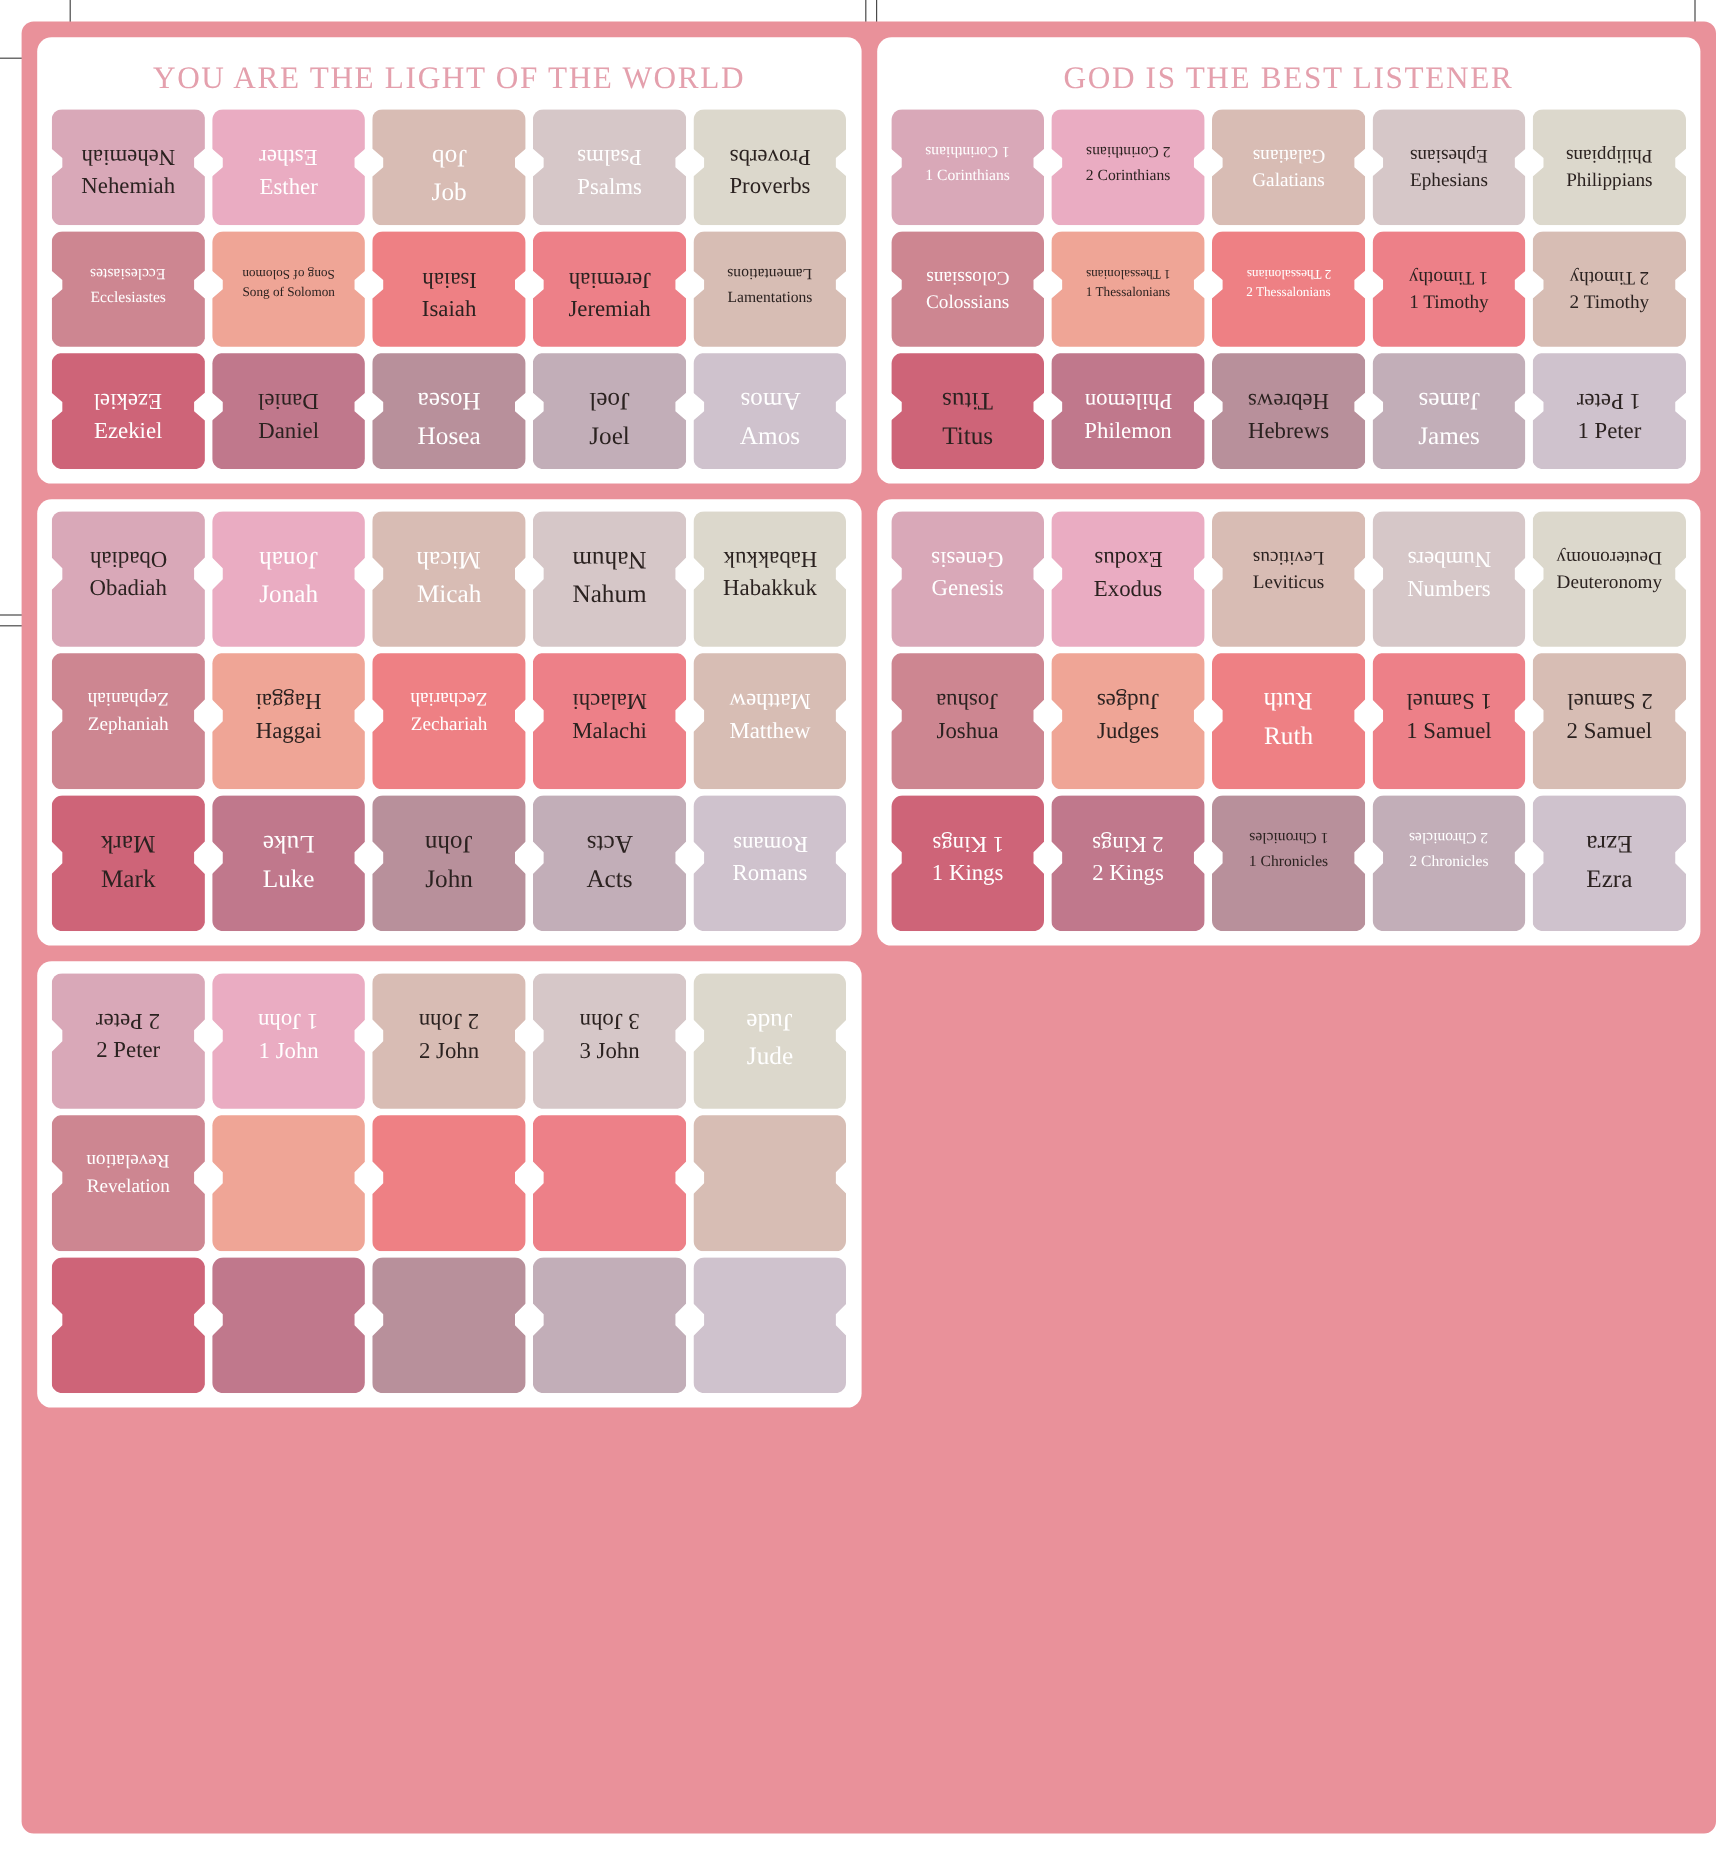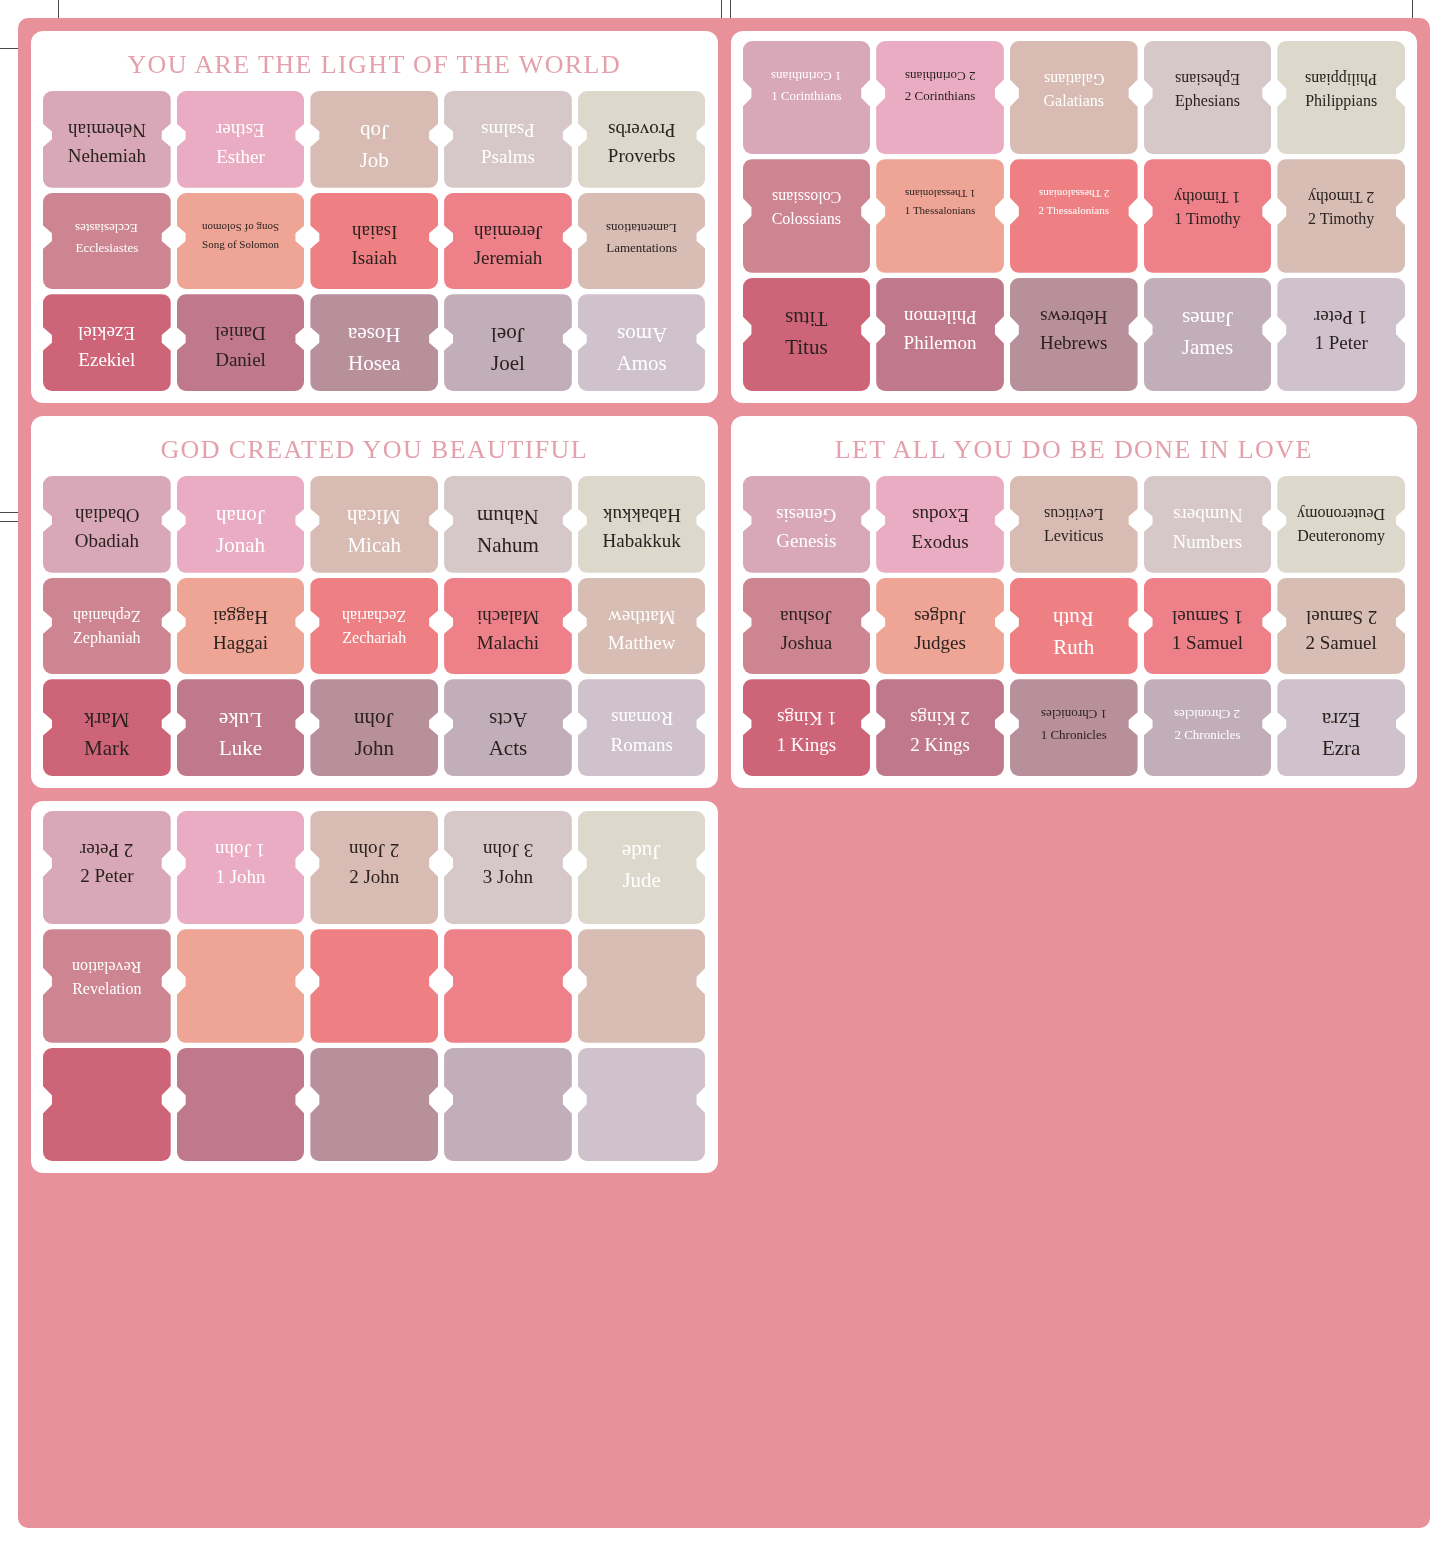--- a/index.html
+++ b/index.html
@@ -239,20 +239,21 @@
           </div>
           <div class="tab" style="background: rgb(207, 194, 205);">
             <div class="tab-label-wrap">
               <span class="tab-text flipped len-s" style="color: rgb(255, 255, 255);">Amos</span>
               <span class="tab-text len-s" style="color: rgb(255, 255, 255);">Amos</span>
             </div>
           </div>
         </div>
       </div>
       <div class="panel">
+        <div class="panel-title">GOD IS THE BEST LISTENER</div>
         <div class="tab-grid">
           <div class="tab" style="background: rgb(217, 168, 184);">
             <div class="tab-label-wrap">
               <span class="tab-text flipped len-xl" style="color: rgb(255, 255, 255);">1 Corinthians</span>
               <span class="tab-text len-xl" style="color: rgb(255, 255, 255);">1 Corinthians</span>
             </div>
           </div>
           <div class="tab" style="background: rgb(234, 172, 194);">
             <div class="tab-label-wrap">
               <span class="tab-text flipped len-xl" style="color: rgb(43, 34, 32);">2 Corinthians</span>
@@ -328,218 +329,216 @@
           <div class="tab" style="background: rgb(194, 174, 184);">
             <div class="tab-label-wrap">
               <span class="tab-text flipped len-s" style="color: rgb(255, 255, 255);">James</span>
               <span class="tab-text len-s" style="color: rgb(255, 255, 255);">James</span>
             </div>
           </div>
           <div class="tab" style="background: rgb(207, 194, 205);">
             <div class="tab-label-wrap">
               <span class="tab-text flipped len-m" style="color: rgb(43, 34, 32);">1 Peter</span>
               <span class="tab-text len-m" style="color: rgb(43, 34, 32);">1 Peter</span>
-            </div>
-          </div>
-        </div>
-      </div>
-      <div class="panel">
-        <div class="panel-title">GOD CREATED YOU BEAUTIFUL</div>
-        <div class="tab-grid">
-          <div class="tab" style="background: rgb(217, 168, 184);">
-            <div class="tab-label-wrap">
-              <span class="tab-text flipped len-m" style="color: rgb(43, 34, 32);">Obadiah</span>
-              <span class="tab-text len-m" style="color: rgb(43, 34, 32);">Obadiah</span>
-            </div>
-          </div>
-          <div class="tab" style="background: rgb(234, 172, 194);">
-            <div class="tab-label-wrap">
-              <span class="tab-text flipped len-s" style="color: rgb(255, 255, 255);">Jonah</span>
-              <span class="tab-text len-s" style="color: rgb(255, 255, 255);">Jonah</span>
-            </div>
-          </div>
-          <div class="tab" style="background: rgb(216, 188, 180);">
-            <div class="tab-label-wrap">
-              <span class="tab-text flipped len-s" style="color: rgb(255, 255, 255);">Micah</span>
-              <span class="tab-text len-s" style="color: rgb(255, 255, 255);">Micah</span>
-            </div>
-          </div>
-          <div class="tab" style="background: rgb(214, 199, 200);">
-            <div class="tab-label-wrap">
-              <span class="tab-text flipped len-s" style="color: rgb(43, 34, 32);">Nahum</span>
-              <span class="tab-text len-s" style="color: rgb(43, 34, 32);">Nahum</span>
-            </div>
-          </div>
-          <div class="tab" style="background: rgb(220, 216, 204);">
-            <div class="tab-label-wrap">
-              <span class="tab-text flipped len-m" style="color: rgb(43, 34, 32);">Habakkuk</span>
-              <span class="tab-text len-m" style="color: rgb(43, 34, 32);">Habakkuk</span>
-            </div>
-          </div>
-          <div class="tab" style="background: rgb(205, 134, 145);">
-            <div class="tab-label-wrap">
-              <span class="tab-text flipped len-l" style="color: rgb(255, 255, 255);">Zephaniah</span>
-              <span class="tab-text len-l" style="color: rgb(255, 255, 255);">Zephaniah</span>
-            </div>
-          </div>
-          <div class="tab" style="background: rgb(239, 165, 150);">
-            <div class="tab-label-wrap">
-              <span class="tab-text flipped len-m" style="color: rgb(43, 34, 32);">Haggai</span>
-              <span class="tab-text len-m" style="color: rgb(43, 34, 32);">Haggai</span>
-            </div>
-          </div>
-          <div class="tab" style="background: rgb(238, 128, 132);">
-            <div class="tab-label-wrap">
-              <span class="tab-text flipped len-l" style="color: rgb(255, 255, 255);">Zechariah</span>
-              <span class="tab-text len-l" style="color: rgb(255, 255, 255);">Zechariah</span>
-            </div>
-          </div>
-          <div class="tab" style="background: rgb(237, 128, 136);">
-            <div class="tab-label-wrap">
-              <span class="tab-text flipped len-m" style="color: rgb(43, 34, 32);">Malachi</span>
-              <span class="tab-text len-m" style="color: rgb(43, 34, 32);">Malachi</span>
-            </div>
-          </div>
-          <div class="tab" style="background: rgb(215, 189, 180);">
-            <div class="tab-label-wrap">
-              <span class="tab-text flipped len-m" style="color: rgb(255, 255, 255);">Matthew</span>
-              <span class="tab-text len-m" style="color: rgb(255, 255, 255);">Matthew</span>
-            </div>
-          </div>
-          <div class="tab" style="background: rgb(206, 100, 120);">
-            <div class="tab-label-wrap">
-              <span class="tab-text flipped len-s" style="color: rgb(43, 34, 32);">Mark</span>
-              <span class="tab-text len-s" style="color: rgb(43, 34, 32);">Mark</span>
-            </div>
-          </div>
-          <div class="tab" style="background: rgb(192, 120, 140);">
-            <div class="tab-label-wrap">
-              <span class="tab-text flipped len-s" style="color: rgb(255, 255, 255);">Luke</span>
-              <span class="tab-text len-s" style="color: rgb(255, 255, 255);">Luke</span>
-            </div>
-          </div>
-          <div class="tab" style="background: rgb(184, 144, 155);">
-            <div class="tab-label-wrap">
-              <span class="tab-text flipped len-s" style="color: rgb(43, 34, 32);">John</span>
-              <span class="tab-text len-s" style="color: rgb(43, 34, 32);">John</span>
-            </div>
-          </div>
-          <div class="tab" style="background: rgb(194, 174, 184);">
-            <div class="tab-label-wrap">
-              <span class="tab-text flipped len-s" style="color: rgb(43, 34, 32);">Acts</span>
-              <span class="tab-text len-s" style="color: rgb(43, 34, 32);">Acts</span>
-            </div>
-          </div>
-          <div class="tab" style="background: rgb(207, 194, 205);">
-            <div class="tab-label-wrap">
-              <span class="tab-text flipped len-m" style="color: rgb(255, 255, 255);">Romans</span>
-              <span class="tab-text len-m" style="color: rgb(255, 255, 255);">Romans</span>
-            </div>
-          </div>
-        </div>
-      </div>
-      <div class="panel">
-        <div class="panel-title">LET ALL YOU DO BE DONE IN LOVE</div>
-        <div class="tab-grid">
-          <div class="tab" style="background: rgb(217, 168, 184);">
-            <div class="tab-label-wrap">
-              <span class="tab-text flipped len-m" style="color: rgb(255, 255, 255);">Genesis</span>
-              <span class="tab-text len-m" style="color: rgb(255, 255, 255);">Genesis</span>
-            </div>
-          </div>
-          <div class="tab" style="background: rgb(234, 172, 194);">
-            <div class="tab-label-wrap">
-              <span class="tab-text flipped len-m" style="color: rgb(43, 34, 32);">Exodus</span>
-              <span class="tab-text len-m" style="color: rgb(43, 34, 32);">Exodus</span>
-            </div>
-          </div>
-          <div class="tab" style="background: rgb(216, 188, 180);">
-            <div class="tab-label-wrap">
-              <span class="tab-text flipped len-l" style="color: rgb(43, 34, 32);">Leviticus</span>
-              <span class="tab-text len-l" style="color: rgb(43, 34, 32);">Leviticus</span>
-            </div>
-          </div>
-          <div class="tab" style="background: rgb(214, 199, 200);">
-            <div class="tab-label-wrap">
-              <span class="tab-text flipped len-m" style="color: rgb(255, 255, 255);">Numbers</span>
-              <span class="tab-text len-m" style="color: rgb(255, 255, 255);">Numbers</span>
-            </div>
-          </div>
-          <div class="tab" style="background: rgb(220, 216, 204);">
-            <div class="tab-label-wrap">
-              <span class="tab-text flipped len-l" style="color: rgb(43, 34, 32);">Deuteronomy</span>
-              <span class="tab-text len-l" style="color: rgb(43, 34, 32);">Deuteronomy</span>
-            </div>
-          </div>
-          <div class="tab" style="background: rgb(205, 134, 145);">
-            <div class="tab-label-wrap">
-              <span class="tab-text flipped len-m" style="color: rgb(43, 34, 32);">Joshua</span>
-              <span class="tab-text len-m" style="color: rgb(43, 34, 32);">Joshua</span>
-            </div>
-          </div>
-          <div class="tab" style="background: rgb(239, 165, 150);">
-            <div class="tab-label-wrap">
-              <span class="tab-text flipped len-m" style="color: rgb(43, 34, 32);">Judges</span>
-              <span class="tab-text len-m" style="color: rgb(43, 34, 32);">Judges</span>
-            </div>
-          </div>
-          <div class="tab" style="background: rgb(238, 128, 132);">
-            <div class="tab-label-wrap">
-              <span class="tab-text flipped len-s" style="color: rgb(255, 255, 255);">Ruth</span>
-              <span class="tab-text len-s" style="color: rgb(255, 255, 255);">Ruth</span>
-            </div>
-          </div>
-          <div class="tab" style="background: rgb(237, 128, 136);">
-            <div class="tab-label-wrap">
-              <span class="tab-text flipped len-m" style="color: rgb(43, 34, 32);">1 Samuel</span>
-              <span class="tab-text len-m" style="color: rgb(43, 34, 32);">1 Samuel</span>
-            </div>
-          </div>
-          <div class="tab" style="background: rgb(215, 189, 180);">
-            <div class="tab-label-wrap">
-              <span class="tab-text flipped len-m" style="color: rgb(43, 34, 32);">2 Samuel</span>
-              <span class="tab-text len-m" style="color: rgb(43, 34, 32);">2 Samuel</span>
-            </div>
-          </div>
-          <div class="tab" style="background: rgb(206, 100, 120);">
-            <div class="tab-label-wrap">
-              <span class="tab-text flipped len-m" style="color: rgb(255, 255, 255);">1 Kings</span>
-              <span class="tab-text len-m" style="color: rgb(255, 255, 255);">1 Kings</span>
-            </div>
-          </div>
-          <div class="tab" style="background: rgb(192, 120, 140);">
-            <div class="tab-label-wrap">
-              <span class="tab-text flipped len-m" style="color: rgb(255, 255, 255);">2 Kings</span>
-              <span class="tab-text len-m" style="color: rgb(255, 255, 255);">2 Kings</span>
-            </div>
-          </div>
-          <div class="tab" style="background: rgb(184, 144, 155);">
-            <div class="tab-label-wrap">
-              <span class="tab-text flipped len-xl" style="color: rgb(43, 34, 32);">1 Chronicles</span>
-              <span class="tab-text len-xl" style="color: rgb(43, 34, 32);">1 Chronicles</span>
-            </div>
-          </div>
-          <div class="tab" style="background: rgb(194, 174, 184);">
-            <div class="tab-label-wrap">
-              <span class="tab-text flipped len-xl" style="color: rgb(255, 255, 255);">2 Chronicles</span>
-              <span class="tab-text len-xl" style="color: rgb(255, 255, 255);">2 Chronicles</span>
-            </div>
-          </div>
-          <div class="tab" style="background: rgb(207, 194, 205);">
-            <div class="tab-label-wrap">
-              <span class="tab-text flipped len-s" style="color: rgb(43, 34, 32);">Ezra</span>
-              <span class="tab-text len-s" style="color: rgb(43, 34, 32);">Ezra</span>
             </div>
           </div>
         </div>
       </div>
       <div class="panel">
         <div class="tab-grid">
           <div class="tab" style="background: rgb(217, 168, 184);">
             <div class="tab-label-wrap">
+              <span class="tab-text flipped len-m" style="color: rgb(43, 34, 32);">Obadiah</span>
+              <span class="tab-text len-m" style="color: rgb(43, 34, 32);">Obadiah</span>
+            </div>
+          </div>
+          <div class="tab" style="background: rgb(234, 172, 194);">
+            <div class="tab-label-wrap">
+              <span class="tab-text flipped len-s" style="color: rgb(255, 255, 255);">Jonah</span>
+              <span class="tab-text len-s" style="color: rgb(255, 255, 255);">Jonah</span>
+            </div>
+          </div>
+          <div class="tab" style="background: rgb(216, 188, 180);">
+            <div class="tab-label-wrap">
+              <span class="tab-text flipped len-s" style="color: rgb(255, 255, 255);">Micah</span>
+              <span class="tab-text len-s" style="color: rgb(255, 255, 255);">Micah</span>
+            </div>
+          </div>
+          <div class="tab" style="background: rgb(214, 199, 200);">
+            <div class="tab-label-wrap">
+              <span class="tab-text flipped len-s" style="color: rgb(43, 34, 32);">Nahum</span>
+              <span class="tab-text len-s" style="color: rgb(43, 34, 32);">Nahum</span>
+            </div>
+          </div>
+          <div class="tab" style="background: rgb(220, 216, 204);">
+            <div class="tab-label-wrap">
+              <span class="tab-text flipped len-m" style="color: rgb(43, 34, 32);">Habakkuk</span>
+              <span class="tab-text len-m" style="color: rgb(43, 34, 32);">Habakkuk</span>
+            </div>
+          </div>
+          <div class="tab" style="background: rgb(205, 134, 145);">
+            <div class="tab-label-wrap">
+              <span class="tab-text flipped len-l" style="color: rgb(255, 255, 255);">Zephaniah</span>
+              <span class="tab-text len-l" style="color: rgb(255, 255, 255);">Zephaniah</span>
+            </div>
+          </div>
+          <div class="tab" style="background: rgb(239, 165, 150);">
+            <div class="tab-label-wrap">
+              <span class="tab-text flipped len-m" style="color: rgb(43, 34, 32);">Haggai</span>
+              <span class="tab-text len-m" style="color: rgb(43, 34, 32);">Haggai</span>
+            </div>
+          </div>
+          <div class="tab" style="background: rgb(238, 128, 132);">
+            <div class="tab-label-wrap">
+              <span class="tab-text flipped len-l" style="color: rgb(255, 255, 255);">Zechariah</span>
+              <span class="tab-text len-l" style="color: rgb(255, 255, 255);">Zechariah</span>
+            </div>
+          </div>
+          <div class="tab" style="background: rgb(237, 128, 136);">
+            <div class="tab-label-wrap">
+              <span class="tab-text flipped len-m" style="color: rgb(43, 34, 32);">Malachi</span>
+              <span class="tab-text len-m" style="color: rgb(43, 34, 32);">Malachi</span>
+            </div>
+          </div>
+          <div class="tab" style="background: rgb(215, 189, 180);">
+            <div class="tab-label-wrap">
+              <span class="tab-text flipped len-m" style="color: rgb(255, 255, 255);">Matthew</span>
+              <span class="tab-text len-m" style="color: rgb(255, 255, 255);">Matthew</span>
+            </div>
+          </div>
+          <div class="tab" style="background: rgb(206, 100, 120);">
+            <div class="tab-label-wrap">
+              <span class="tab-text flipped len-s" style="color: rgb(43, 34, 32);">Mark</span>
+              <span class="tab-text len-s" style="color: rgb(43, 34, 32);">Mark</span>
+            </div>
+          </div>
+          <div class="tab" style="background: rgb(192, 120, 140);">
+            <div class="tab-label-wrap">
+              <span class="tab-text flipped len-s" style="color: rgb(255, 255, 255);">Luke</span>
+              <span class="tab-text len-s" style="color: rgb(255, 255, 255);">Luke</span>
+            </div>
+          </div>
+          <div class="tab" style="background: rgb(184, 144, 155);">
+            <div class="tab-label-wrap">
+              <span class="tab-text flipped len-s" style="color: rgb(43, 34, 32);">John</span>
+              <span class="tab-text len-s" style="color: rgb(43, 34, 32);">John</span>
+            </div>
+          </div>
+          <div class="tab" style="background: rgb(194, 174, 184);">
+            <div class="tab-label-wrap">
+              <span class="tab-text flipped len-s" style="color: rgb(43, 34, 32);">Acts</span>
+              <span class="tab-text len-s" style="color: rgb(43, 34, 32);">Acts</span>
+            </div>
+          </div>
+          <div class="tab" style="background: rgb(207, 194, 205);">
+            <div class="tab-label-wrap">
+              <span class="tab-text flipped len-m" style="color: rgb(255, 255, 255);">Romans</span>
+              <span class="tab-text len-m" style="color: rgb(255, 255, 255);">Romans</span>
+            </div>
+          </div>
+        </div>
+      </div>
+      <div class="panel">
+        <div class="tab-grid">
+          <div class="tab" style="background: rgb(217, 168, 184);">
+            <div class="tab-label-wrap">
+              <span class="tab-text flipped len-m" style="color: rgb(255, 255, 255);">Genesis</span>
+              <span class="tab-text len-m" style="color: rgb(255, 255, 255);">Genesis</span>
+            </div>
+          </div>
+          <div class="tab" style="background: rgb(234, 172, 194);">
+            <div class="tab-label-wrap">
+              <span class="tab-text flipped len-m" style="color: rgb(43, 34, 32);">Exodus</span>
+              <span class="tab-text len-m" style="color: rgb(43, 34, 32);">Exodus</span>
+            </div>
+          </div>
+          <div class="tab" style="background: rgb(216, 188, 180);">
+            <div class="tab-label-wrap">
+              <span class="tab-text flipped len-l" style="color: rgb(43, 34, 32);">Leviticus</span>
+              <span class="tab-text len-l" style="color: rgb(43, 34, 32);">Leviticus</span>
+            </div>
+          </div>
+          <div class="tab" style="background: rgb(214, 199, 200);">
+            <div class="tab-label-wrap">
+              <span class="tab-text flipped len-m" style="color: rgb(255, 255, 255);">Numbers</span>
+              <span class="tab-text len-m" style="color: rgb(255, 255, 255);">Numbers</span>
+            </div>
+          </div>
+          <div class="tab" style="background: rgb(220, 216, 204);">
+            <div class="tab-label-wrap">
+              <span class="tab-text flipped len-l" style="color: rgb(43, 34, 32);">Deuteronomy</span>
+              <span class="tab-text len-l" style="color: rgb(43, 34, 32);">Deuteronomy</span>
+            </div>
+          </div>
+          <div class="tab" style="background: rgb(205, 134, 145);">
+            <div class="tab-label-wrap">
+              <span class="tab-text flipped len-m" style="color: rgb(43, 34, 32);">Joshua</span>
+              <span class="tab-text len-m" style="color: rgb(43, 34, 32);">Joshua</span>
+            </div>
+          </div>
+          <div class="tab" style="background: rgb(239, 165, 150);">
+            <div class="tab-label-wrap">
+              <span class="tab-text flipped len-m" style="color: rgb(43, 34, 32);">Judges</span>
+              <span class="tab-text len-m" style="color: rgb(43, 34, 32);">Judges</span>
+            </div>
+          </div>
+          <div class="tab" style="background: rgb(238, 128, 132);">
+            <div class="tab-label-wrap">
+              <span class="tab-text flipped len-s" style="color: rgb(255, 255, 255);">Ruth</span>
+              <span class="tab-text len-s" style="color: rgb(255, 255, 255);">Ruth</span>
+            </div>
+          </div>
+          <div class="tab" style="background: rgb(237, 128, 136);">
+            <div class="tab-label-wrap">
+              <span class="tab-text flipped len-m" style="color: rgb(43, 34, 32);">1 Samuel</span>
+              <span class="tab-text len-m" style="color: rgb(43, 34, 32);">1 Samuel</span>
+            </div>
+          </div>
+          <div class="tab" style="background: rgb(215, 189, 180);">
+            <div class="tab-label-wrap">
+              <span class="tab-text flipped len-m" style="color: rgb(43, 34, 32);">2 Samuel</span>
+              <span class="tab-text len-m" style="color: rgb(43, 34, 32);">2 Samuel</span>
+            </div>
+          </div>
+          <div class="tab" style="background: rgb(206, 100, 120);">
+            <div class="tab-label-wrap">
+              <span class="tab-text flipped len-m" style="color: rgb(255, 255, 255);">1 Kings</span>
+              <span class="tab-text len-m" style="color: rgb(255, 255, 255);">1 Kings</span>
+            </div>
+          </div>
+          <div class="tab" style="background: rgb(192, 120, 140);">
+            <div class="tab-label-wrap">
+              <span class="tab-text flipped len-m" style="color: rgb(255, 255, 255);">2 Kings</span>
+              <span class="tab-text len-m" style="color: rgb(255, 255, 255);">2 Kings</span>
+            </div>
+          </div>
+          <div class="tab" style="background: rgb(184, 144, 155);">
+            <div class="tab-label-wrap">
+              <span class="tab-text flipped len-xl" style="color: rgb(43, 34, 32);">1 Chronicles</span>
+              <span class="tab-text len-xl" style="color: rgb(43, 34, 32);">1 Chronicles</span>
+            </div>
+          </div>
+          <div class="tab" style="background: rgb(194, 174, 184);">
+            <div class="tab-label-wrap">
+              <span class="tab-text flipped len-xl" style="color: rgb(255, 255, 255);">2 Chronicles</span>
+              <span class="tab-text len-xl" style="color: rgb(255, 255, 255);">2 Chronicles</span>
+            </div>
+          </div>
+          <div class="tab" style="background: rgb(207, 194, 205);">
+            <div class="tab-label-wrap">
+              <span class="tab-text flipped len-s" style="color: rgb(43, 34, 32);">Ezra</span>
+              <span class="tab-text len-s" style="color: rgb(43, 34, 32);">Ezra</span>
+            </div>
+          </div>
+        </div>
+      </div>
+      <div class="panel">
+        <div class="tab-grid">
+          <div class="tab" style="background: rgb(217, 168, 184);">
+            <div class="tab-label-wrap">
               <span class="tab-text flipped len-m" style="color: rgb(43, 34, 32);">2 Peter</span>
               <span class="tab-text len-m" style="color: rgb(43, 34, 32);">2 Peter</span>
             </div>
           </div>
           <div class="tab" style="background: rgb(234, 172, 194);">
             <div class="tab-label-wrap">
               <span class="tab-text flipped len-m" style="color: rgb(255, 255, 255);">1 John</span>
               <span class="tab-text len-m" style="color: rgb(255, 255, 255);">1 John</span>
             </div>
           </div>

